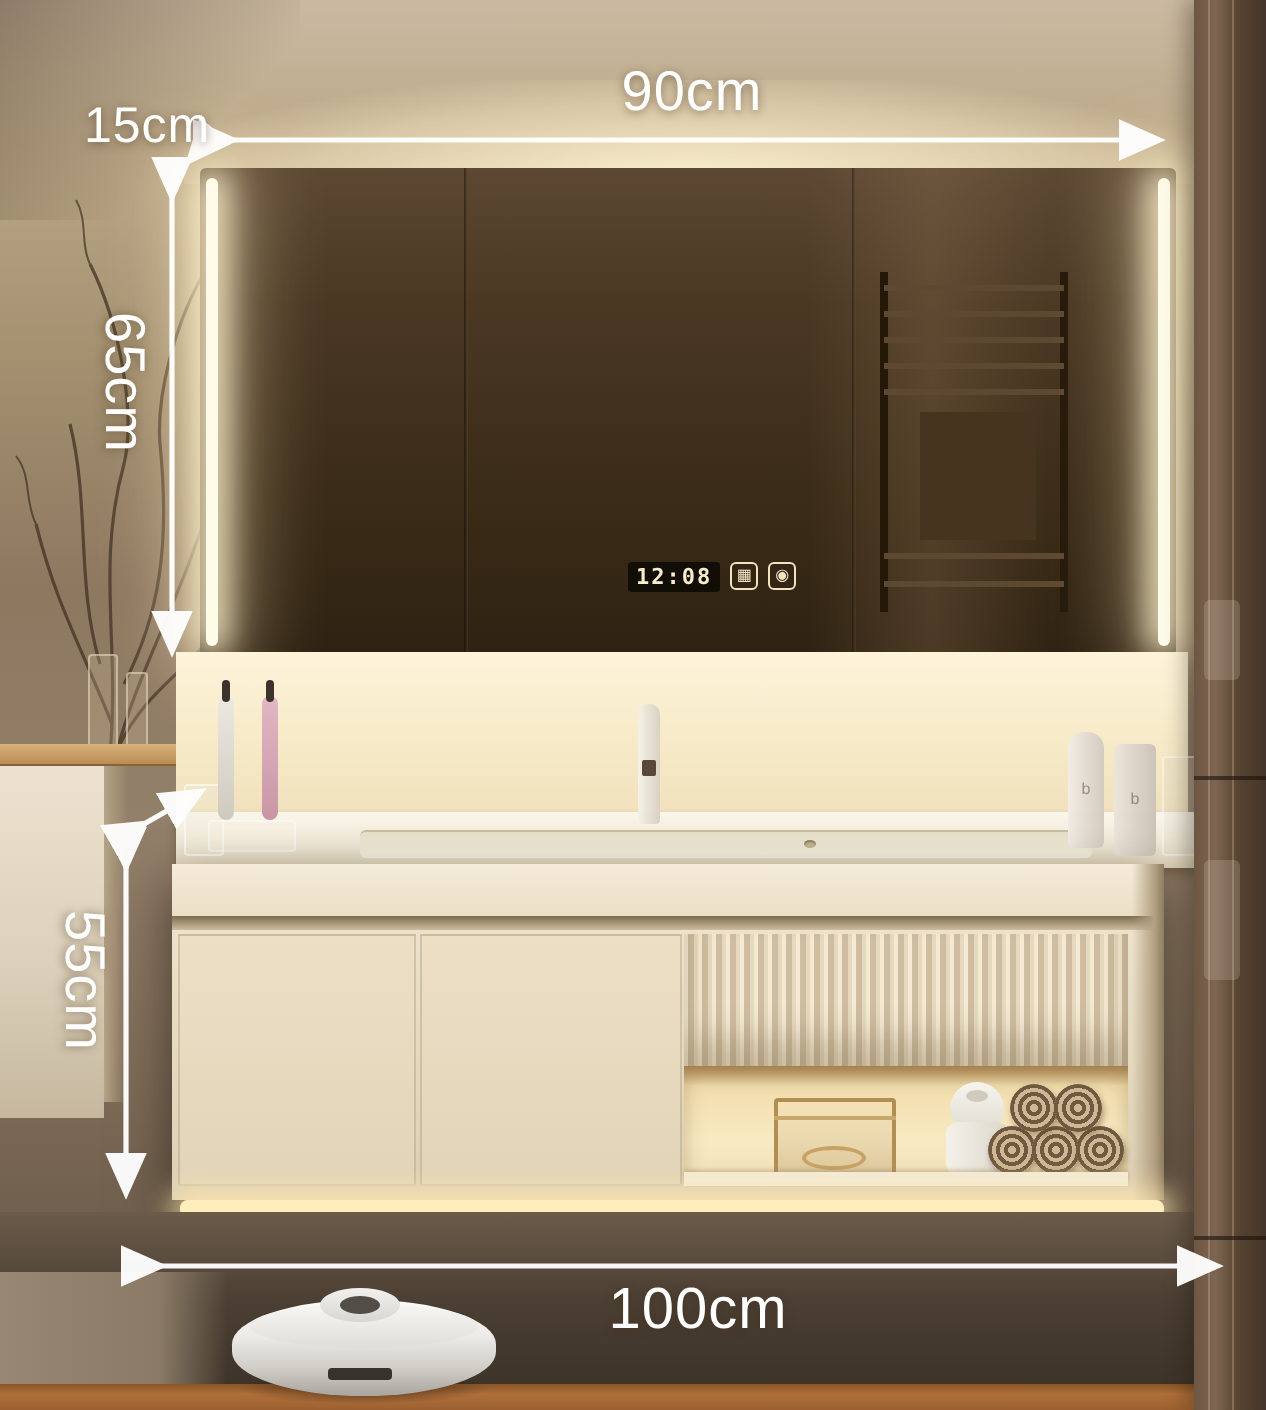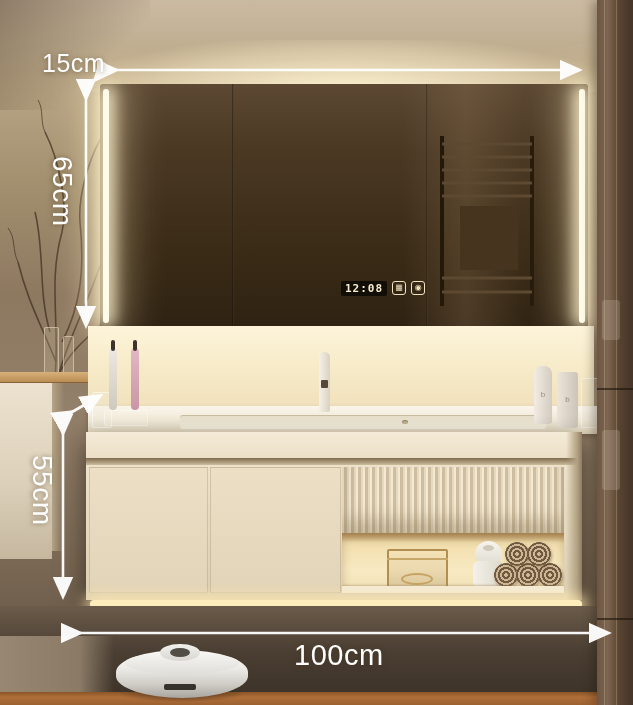--- a/index.html
+++ b/index.html
@@ -33,21 +33,21 @@
   .mirror{left:100px;top:84px;width:488px;height:244px;border-radius:3px;
         background:linear-gradient(180deg,#5c4833 0%,#4a3823 28%,#3b2c17 66%,#2f2212 100%);
         box-shadow:0 0 30px 6px rgba(255,238,200,.30);}
   .mirror .seam{top:0;width:2px;height:100%;
         background:linear-gradient(90deg,rgba(0,0,0,.45),rgba(120,95,65,.25));}
   .mirror .shine{left:62%;top:0;width:26%;height:100%;
         background:linear-gradient(90deg,rgba(150,120,88,0),rgba(150,120,88,.28),rgba(150,120,88,0));}
   .led{top:5px;width:6px;height:234px;border-radius:3px;background:#fffbe9;
         box-shadow:0 0 16px 5px rgba(255,243,205,.95),0 0 40px 14px rgba(255,236,190,.45);}
   .led.l{left:3px;} .led.r{right:3px;}
-  .clock{left:214px;top:196px;height:16px;display:flex;gap:5px;align-items:center;margin-left:27px;}
+  .clock{left:214px;top:196px;height:16px;display:flex;gap:5px;align-items:center;}
   .clock .time{position:static;background:rgba(10,8,5,.82);color:#f8ecca;
         font-family:"DejaVu Sans Mono",monospace;font-size:11px;font-weight:bold;
         letter-spacing:1px;padding:1px 4px;border-radius:2px;line-height:13px;}
   .touch{position:static;width:14px;height:14px;border:1.5px solid #f1e3c1;border-radius:3px;
         background:rgba(48,36,20,.5);color:#f1e3c1;font-size:8px;line-height:11px;
         text-align:center;overflow:hidden;}
 
   
   .backsplash{left:88px;top:326px;width:506px;height:100px;
         background:linear-gradient(180deg,#fdf4da 0%,#f7ebc9 40%,#eeddb6 100%);}
@@ -153,21 +153,21 @@
 
   
   .annot-svg{left:0;top:0;z-index:50;pointer-events:none;}
   .dim-label{z-index:51;color:#fff;text-shadow:0 1px 5px rgba(70,48,22,.55);
         font-weight:400;letter-spacing:.5px;}
   .dl-90 {left:298px;top:30px;width:96px;font-size:28px;text-align:center;}
   .dl-15 {left:42px;top:49px;font-size:25px;}
   .dl-65 {left:46px;top:156px;font-size:28px;writing-mode:vertical-rl;}
   .dl-465{left:38px;top:365px;font-size:26px;}
   .dl-55 {left:26px;top:455px;font-size:28px;writing-mode:vertical-rl;}
-  .dl-100{left:294px;top:639px;width:110px;font-size:29px;}
+  .dl-100{left:294px;top:639px;width:110px;font-size:29px;text-align:center;}
 </style>
 </head>
 <body>
 
 <div class="scene">
 
   <div class="wall"></div>
   <div class="tl-shade"></div>
   <div class="ceiling-glow"></div>
 
@@ -302,18 +302,19 @@
     <g stroke="#ffffff" stroke-width="2.6" opacity="0.96">
       <line x1="116" y1="70" x2="579" y2="70" marker-start="url(#ah)" marker-end="url(#ah)"></line>
       <line x1="107" y1="66" x2="95" y2="80" marker-end="url(#ah)"></line>
       <line x1="86" y1="98" x2="86" y2="325" marker-start="url(#ah)" marker-end="url(#ah)"></line>
       <line x1="72" y1="412" x2="100" y2="396" marker-start="url(#ah)" marker-end="url(#ah)"></line>
       <line x1="63" y1="433" x2="63" y2="596" marker-start="url(#ah)" marker-end="url(#ah)"></line>
       <line x1="80" y1="633" x2="608" y2="633" marker-start="url(#ah)" marker-end="url(#ah)"></line>
     </g>
   </svg>
 
+  <div class="dim-label dl-90">90cm</div>
   <div class="dim-label dl-15">15cm</div>
   <div class="dim-label dl-65">65cm</div>
   <div class="dim-label dl-55">55cm</div>
   <div class="dim-label dl-100">100cm</div>
 
 </div>
 
 </body></html>

